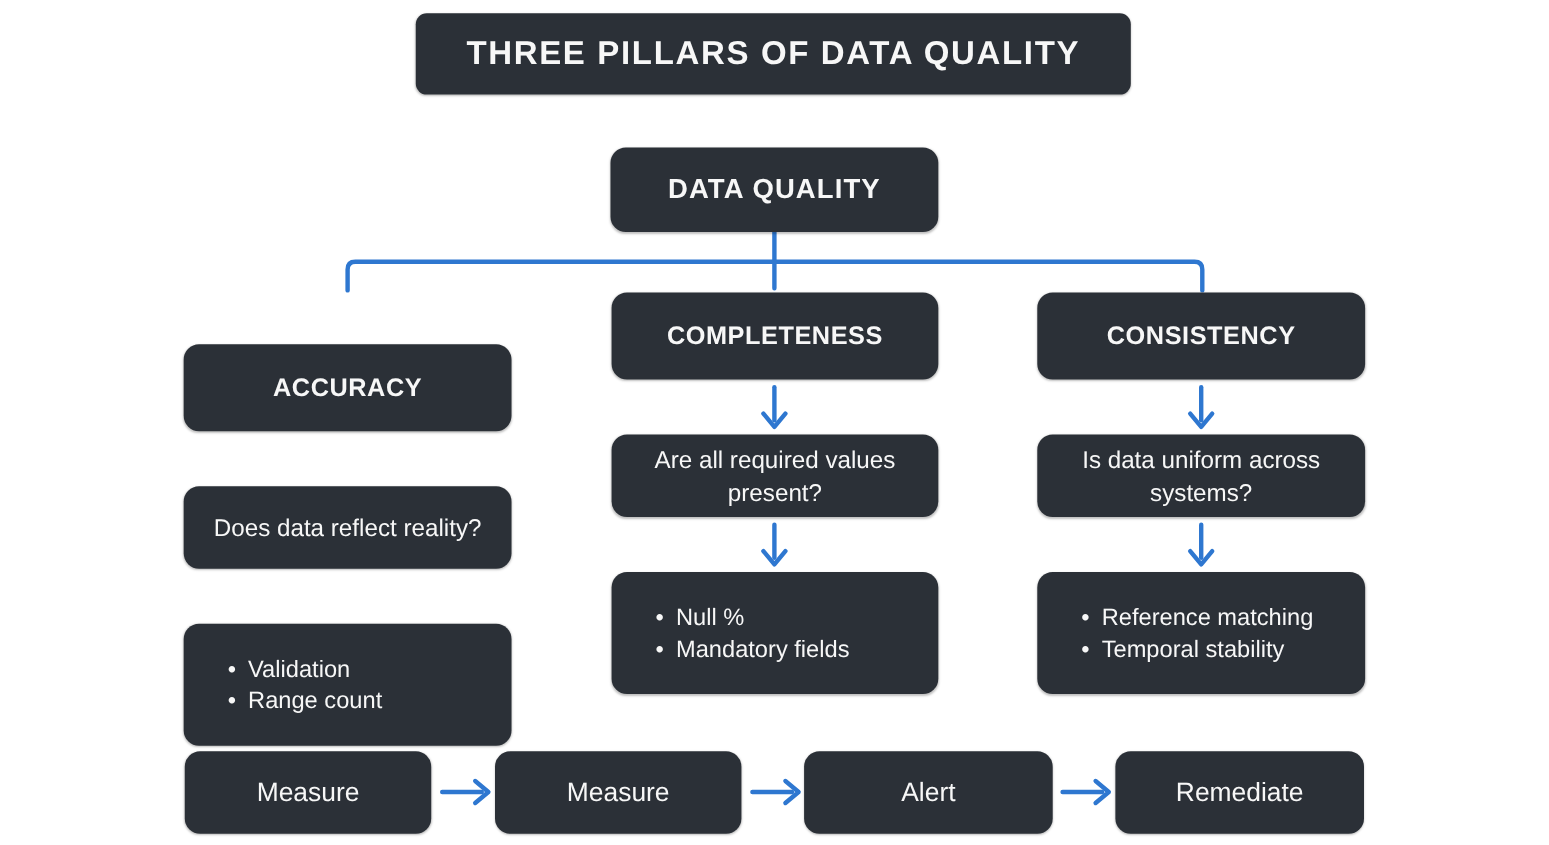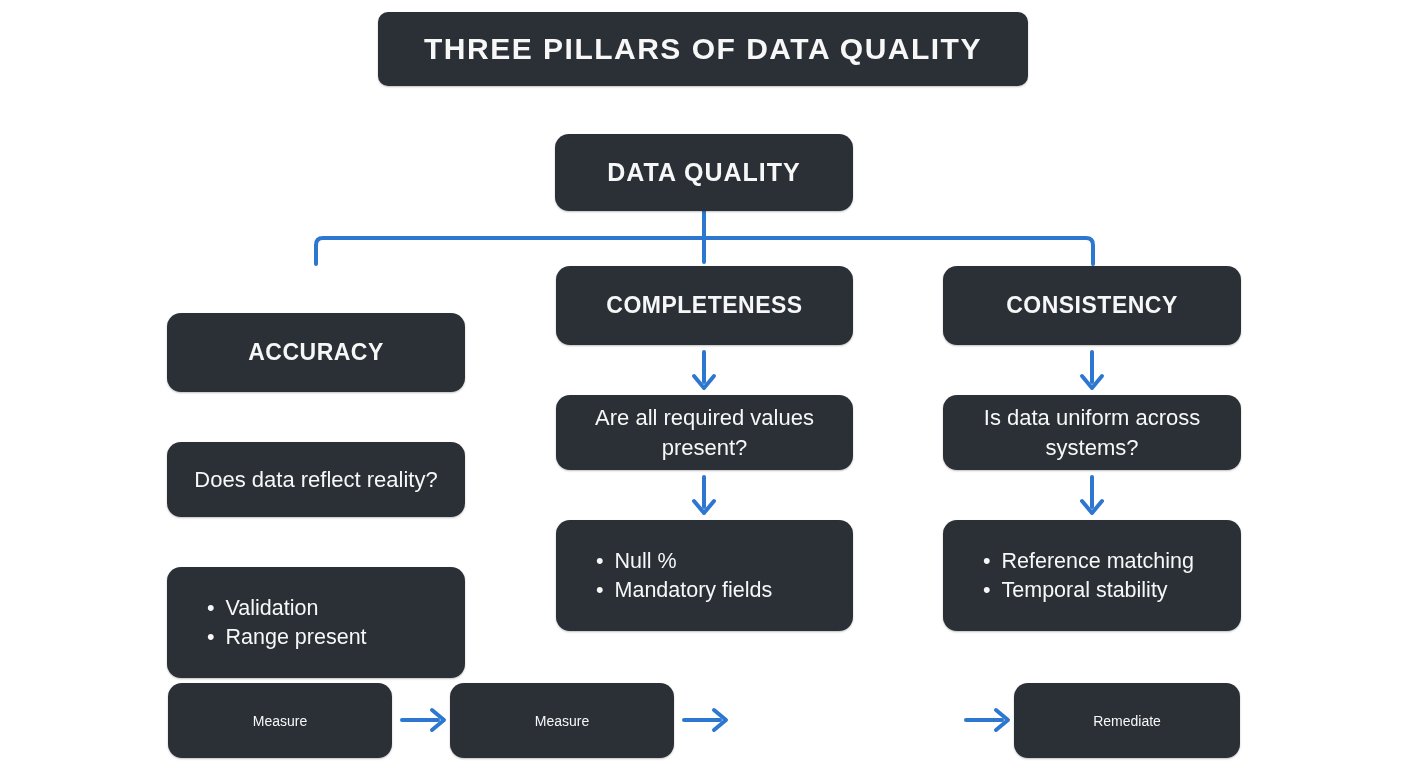--- a/index.html
+++ b/index.html
@@ -48,21 +48,21 @@
     padding:0 0 0 40px;
   }
   .col-0{left:167px;width:298px;margin-top:47px;}
   .col-1{left:556px;width:297px;}
   .col-2{left:943px;width:298px;}
   .list-box ul{list-style:none;margin:0;padding:0;}
   .list-box li{line-height:29px;white-space:nowrap;}
   .list-box li::before{content:"•";margin-right:11px;}
   .flow-box{
     top:683px;height:75px;
-    font-size:14px;font-weight:400;
+    font-size:24px;font-weight:400;
   }
   .flow-0{left:168px;width:224px;}
   .flow-1{left:450px;width:224px;}
   .flow-2{left:731px;width:226px;}
   .flow-3{left:1014px;width:226px;}
   svg.connectors{position:absolute;left:0;top:0;}
 </style>
 </head>
 <body>
 
@@ -120,33 +120,34 @@
   <div class="box pillar-box col-1">COMPLETENESS</div>
   <div class="box pillar-box col-2">CONSISTENCY</div>
 
   <div class="box question-box col-0">Does data reflect reality?</div>
   <div class="box question-box col-1">Are all required values present?</div>
   <div class="box question-box col-2">Is data uniform across systems?</div>
 
   <div class="box list-box col-0">
     <ul>
       <li>Validation</li>
-      <li>Range present</li>
+      <li>Range count</li>
     </ul>
   </div>
   <div class="box list-box col-1">
     <ul>
       <li>Null %</li>
       <li>Mandatory fields</li>
     </ul>
   </div>
   <div class="box list-box col-2">
     <ul>
       <li>Reference matching</li>
       <li>Temporal stability</li>
     </ul>
   </div>
 
   <div class="box flow-box flow-0">Measure</div>
   <div class="box flow-box flow-1">Measure</div>
+  <div class="box flow-box flow-2">Alert</div>
   <div class="box flow-box flow-3">Remediate</div>
 
 </div>
 
 </body></html>

